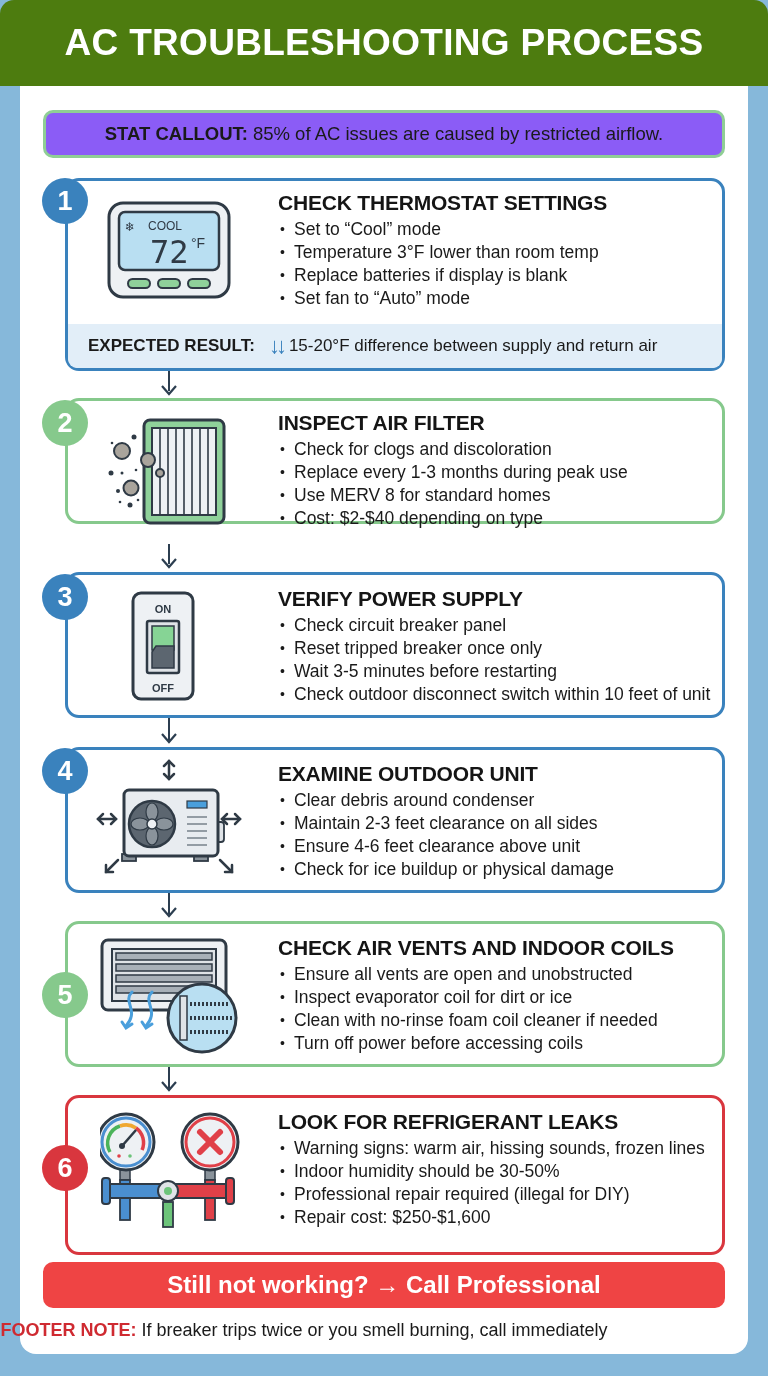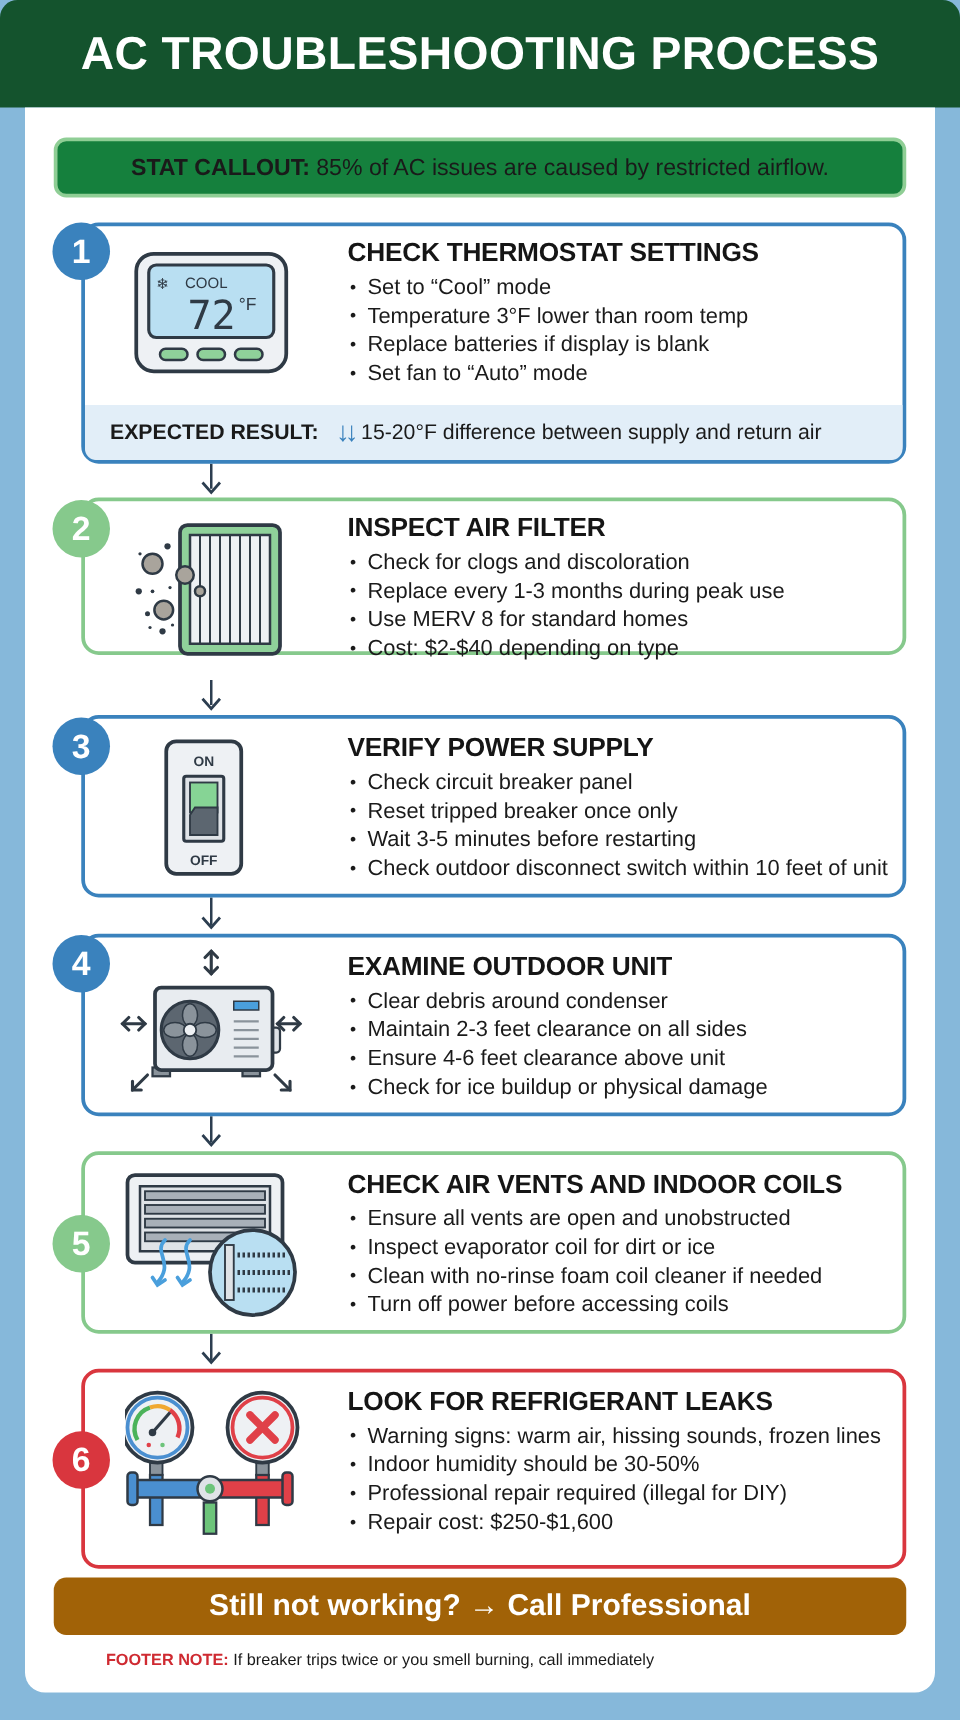--- a/index.html
+++ b/index.html
@@ -5,35 +5,35 @@
   * { box-sizing: border-box; margin: 0; padding: 0; }
   html, body { width: 768px; height: 1376px; overflow: hidden; }
   body {
     background: #86b8da;
     font-family: "Liberation Sans", "DejaVu Sans", sans-serif;
     position: relative;
     color: #1a1a1a;
   }
   .header {
     position: absolute; left: 0; top: 0; width: 768px; height: 86px;
-    background: #14532d;
+    background: #4d7c0f;
     border-radius: 14px 14px 0 0;
     display: flex; align-items: center; justify-content: center;
   }
   .header h1 {
     color: #fff; font-size: 37px; font-weight: 700; letter-spacing: 0.3px;
   }
   .panel {
     position: absolute; left: 20px; top: 86px; width: 728px; height: 1268px;
     background: #fff;
     border-radius: 0 0 16px 16px;
   }
   .stat {
     position: absolute; left: 43px; top: 110px; width: 682px; height: 48px;
-    background: #15803d;
+    background: #8b5cf6;
     border: 3px solid #8fce95;
     border-radius: 10px;
     display: flex; align-items: center; justify-content: center;
     font-size: 18.5px;
   }
   .stat b { font-weight: 700; margin-right: 5px; }
 
   .card {
     position: absolute; left: 65px; width: 660px;
     background: #fff;
@@ -84,28 +84,28 @@
 
   .connector {
     position: absolute; left: 168px; width: 2px; background: #2c3e50;
   }
   .conn-arrow {
     position: absolute; left: 160px; width: 18px; height: 12px;
   }
 
   .cta {
     position: absolute; left: 43px; top: 1262px; width: 682px; height: 46px;
-    background: #a16207;
+    background: #ef4444;
     border-radius: 10px;
     display: flex; align-items: center; justify-content: center;
     color: #fff; font-size: 24px; font-weight: 700;
   }
   .footer {
     position: absolute; left: 0; width: 608px; top: 1320px;
-    text-align: center; font-size: 13px;
+    text-align: center; font-size: 18px;
   }
   .footer .lbl { color: #cf2a31; font-weight: 700; }
 </style>
 </head>
 <body>
 
 <div class="header">
   <h1>AC TROUBLESHOOTING PROCESS</h1>
 </div>
 <div class="panel"></div>

